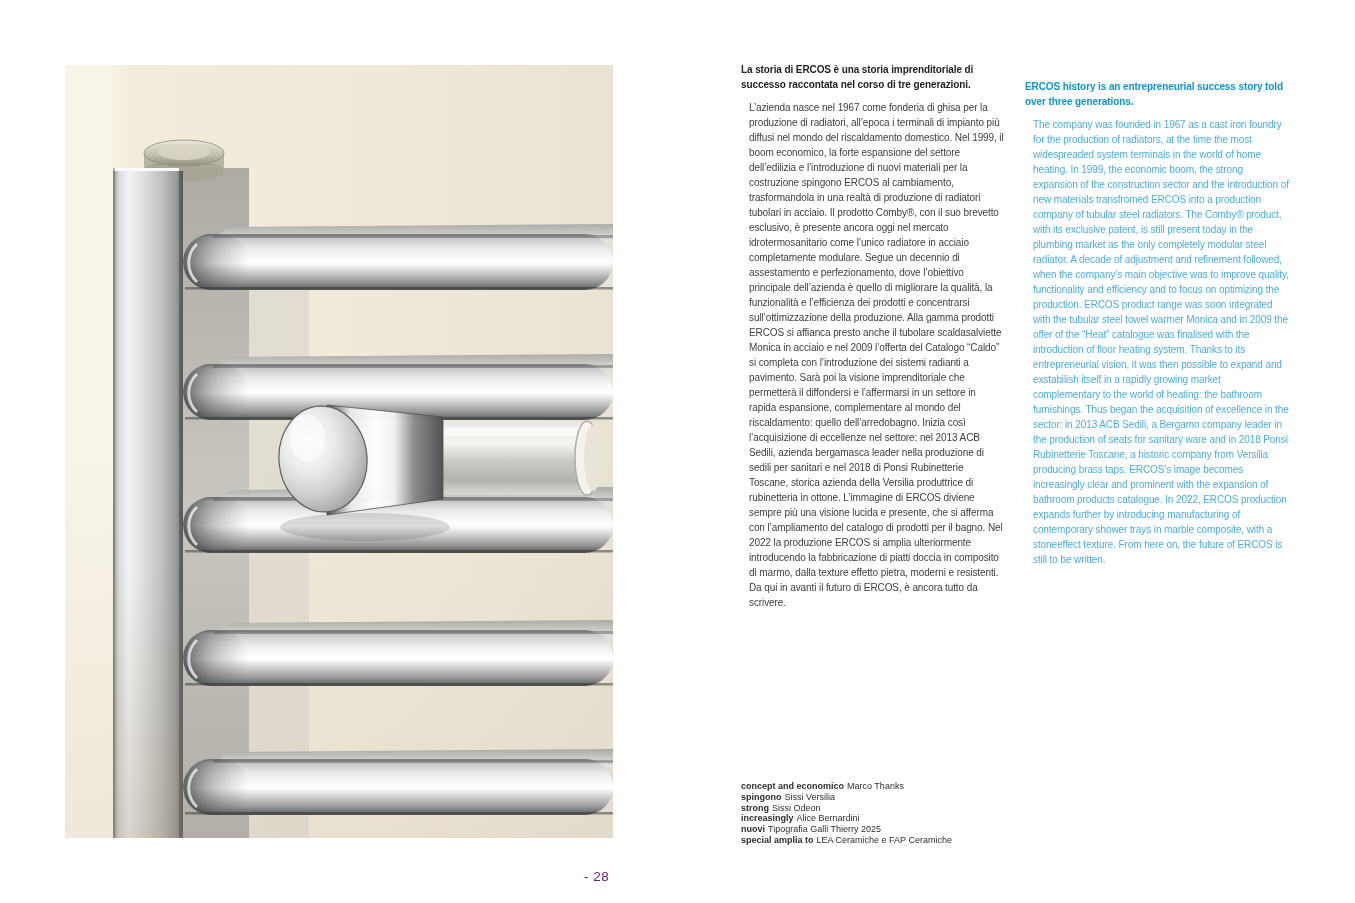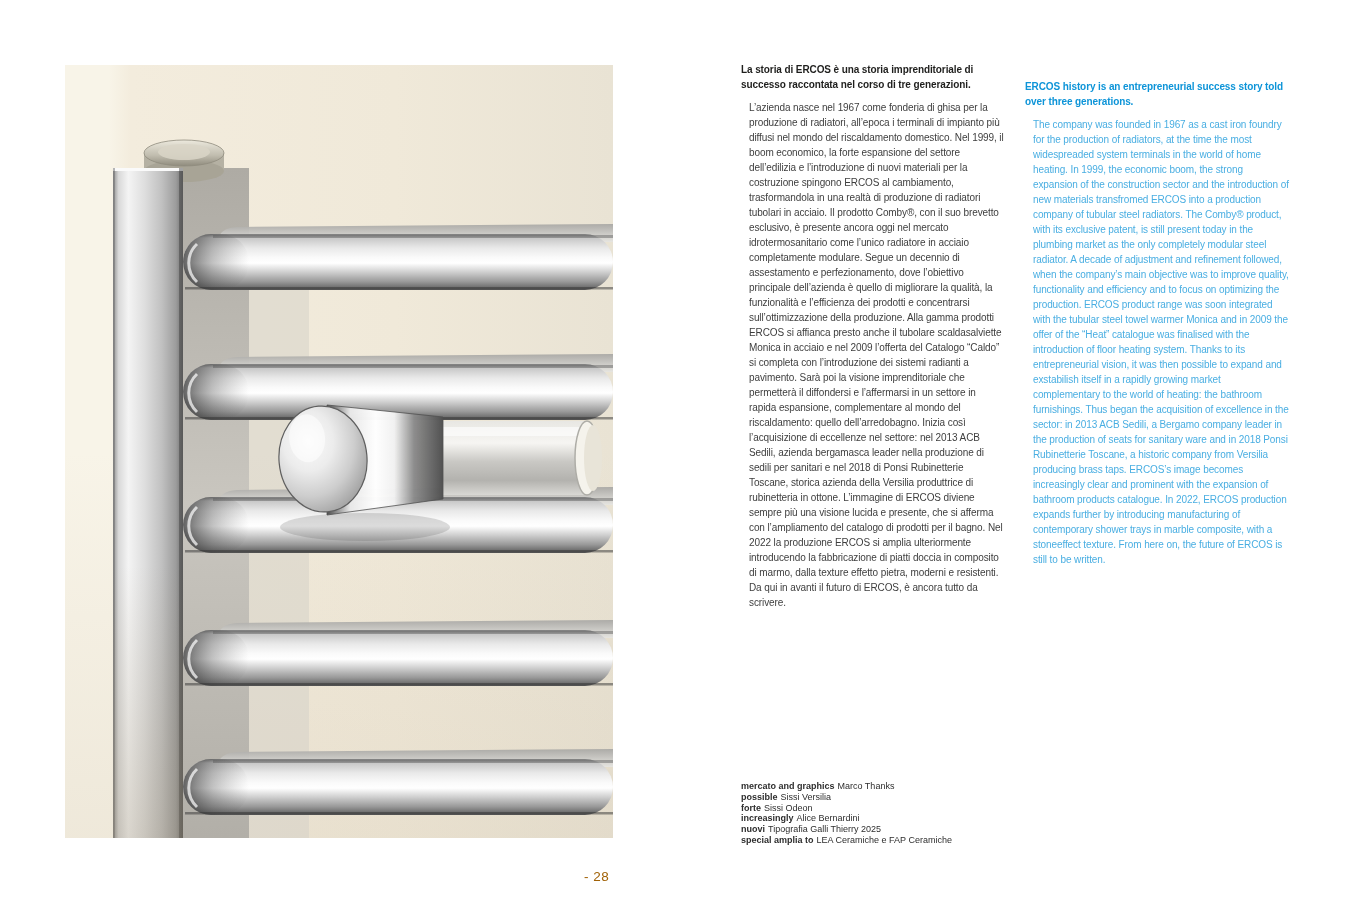--- a/index.html
+++ b/index.html
@@ -9,21 +9,21 @@
   .photo svg{display:block;}
   .col{position:absolute;width:272px;font-size:10px;line-height:15px;letter-spacing:-0.1px;}
   .col-it{left:741px;top:62px;color:#3e3e3e;}
   .col-en{left:1025px;top:79px;color:#49aee2;}
   .col .heading{font-weight:bold;margin:0 0 0 0;}
   .col-it .heading{color:#1f1f1d;}
   .col-en .heading{color:#0d94d8;}
   .col .bodytext{margin:8px;}
   .credits{position:absolute;left:741px;top:781px;font-size:9px;line-height:10.8px;color:#2e2e2e;}
   .credit-label{font-weight:bold;margin-right:3px;}
-  .page-number{position:absolute;left:584px;top:869px;font-size:13.5px;color:#a16207;letter-spacing:0.5px;}
+  .page-number{position:absolute;left:584px;top:869px;font-size:13.5px;color:#701a75;letter-spacing:0.5px;}
 </style>
 </head>
 <body>
 
 <div class="page">
 
   <div class="photo">
     <svg viewBox="0 0 548 773" width="548" height="773">
       <defs>
         <linearGradient id="wallGrad" x1="0" y1="0" x2="1" y2="0">
@@ -159,23 +159,23 @@
     <p class="heading">La storia di ERCOS è una storia imprenditoriale di successo raccontata nel corso di tre generazioni.</p>
     <p class="bodytext">L’azienda nasce nel 1967 come fonderia di ghisa per la produzione di radiatori, all’epoca i terminali di impianto più diffusi nel mondo del riscaldamento domestico. Nel 1999, il boom economico, la forte espansione del settore dell’edilizia e l’introduzione di nuovi materiali per la costruzione spingono ERCOS al cambiamento, trasformandola in una realtà di produzione di radiatori tubolari in acciaio. Il prodotto Comby®, con il suo brevetto esclusivo, è presente ancora oggi nel mercato idrotermosanitario come l’unico radiatore in acciaio completamente modulare. Segue un decennio di assestamento e perfezionamento, dove l’obiettivo principale dell’azienda è quello di migliorare la qualità, la funzionalità e l’efficienza dei prodotti e concentrarsi sull’ottimizzazione della produzione. Alla gamma prodotti ERCOS si affianca presto anche il tubolare scaldasalviette Monica in acciaio e nel 2009 l’offerta del Catalogo “Caldo” si completa con l’introduzione dei sistemi radianti a pavimento. Sarà poi la visione imprenditoriale che permetterà il diffondersi e l’affermarsi in un settore in rapida espansione, complementare al mondo del riscaldamento: quello dell’arredobagno. Inizia così l’acquisizione di eccellenze nel settore: nel 2013 ACB Sedili, azienda bergamasca leader nella produzione di sedili per sanitari e nel 2018 di Ponsi Rubinetterie Toscane, storica azienda della Versilia produttrice di rubinetteria in ottone. L’immagine di ERCOS diviene sempre più una visione lucida e presente, che si afferma con l’ampliamento del catalogo di prodotti per il bagno. Nel 2022 la produzione ERCOS si amplia ulteriormente introducendo la fabbricazione di piatti doccia in composito di marmo, dalla texture effetto pietra, moderni e resistenti. Da qui in avanti il futuro di ERCOS, è ancora tutto da scrivere.</p>
   </div>
 
   <div class="col col-en">
     <p class="heading">ERCOS history is an entrepreneurial success story told over three generations.</p>
     <p class="bodytext">The company was founded in 1967 as a cast iron foundry for the production of radiators, at the time the most widespreaded system terminals in the world of home heating. In 1999, the economic boom, the strong expansion of the construction sector and the introduction of new materials transfromed ERCOS into a production company of tubular steel radiators. The Comby® product, with its exclusive patent, is still present today in the plumbing market as the only completely modular steel radiator. A decade of adjustment and refinement followed, when the company’s main objective was to improve quality, functionality and efficiency and to focus on optimizing the production. ERCOS product range was soon integrated with the tubular steel towel warmer Monica and in 2009 the offer of the “Heat” catalogue was finalised with the introduction of floor heating system. Thanks to its entrepreneurial vision, it was then possible to expand and exstabilish itself in a rapidly growing market complementary to the world of heating: the bathroom furnishings. Thus began the acquisition of excellence in the sector: in 2013 ACB Sedili, a Bergamo company leader in the production of seats for sanitary ware and in 2018 Ponsi Rubinetterie Toscane, a historic company from Versilia producing brass taps. ERCOS’s image becomes increasingly clear and prominent with the expansion of bathroom products catalogue. In 2022, ERCOS production expands further by introducing manufacturing of contemporary shower trays in marble composite, with a stoneeffect texture. From here on, the future of ERCOS is still to be written.</p>
   </div>
 
   <div class="credits">
-    <div class="credit-line"><span class="credit-label">mercato and graphics</span><span>Marco Thanks</span></div>
-    <div class="credit-line"><span class="credit-label">possible</span><span>Sissi Versilia</span></div>
-    <div class="credit-line"><span class="credit-label">forte</span><span>Sissi Odeon</span></div>
+    <div class="credit-line"><span class="credit-label">concept and economico</span><span>Marco Thanks</span></div>
+    <div class="credit-line"><span class="credit-label">spingono</span><span>Sissi Versilia</span></div>
+    <div class="credit-line"><span class="credit-label">strong</span><span>Sissi Odeon</span></div>
     <div class="credit-line"><span class="credit-label">increasingly</span><span>Alice Bernardini</span></div>
     <div class="credit-line"><span class="credit-label">nuovi</span><span>Tipografia Galli Thierry 2025</span></div>
     <div class="credit-line"><span class="credit-label">special amplia to</span><span>LEA Ceramiche e FAP Ceramiche</span></div>
   </div>
 
   <div class="page-number">- 28</div>
 
 </div>
 
 </body></html>

